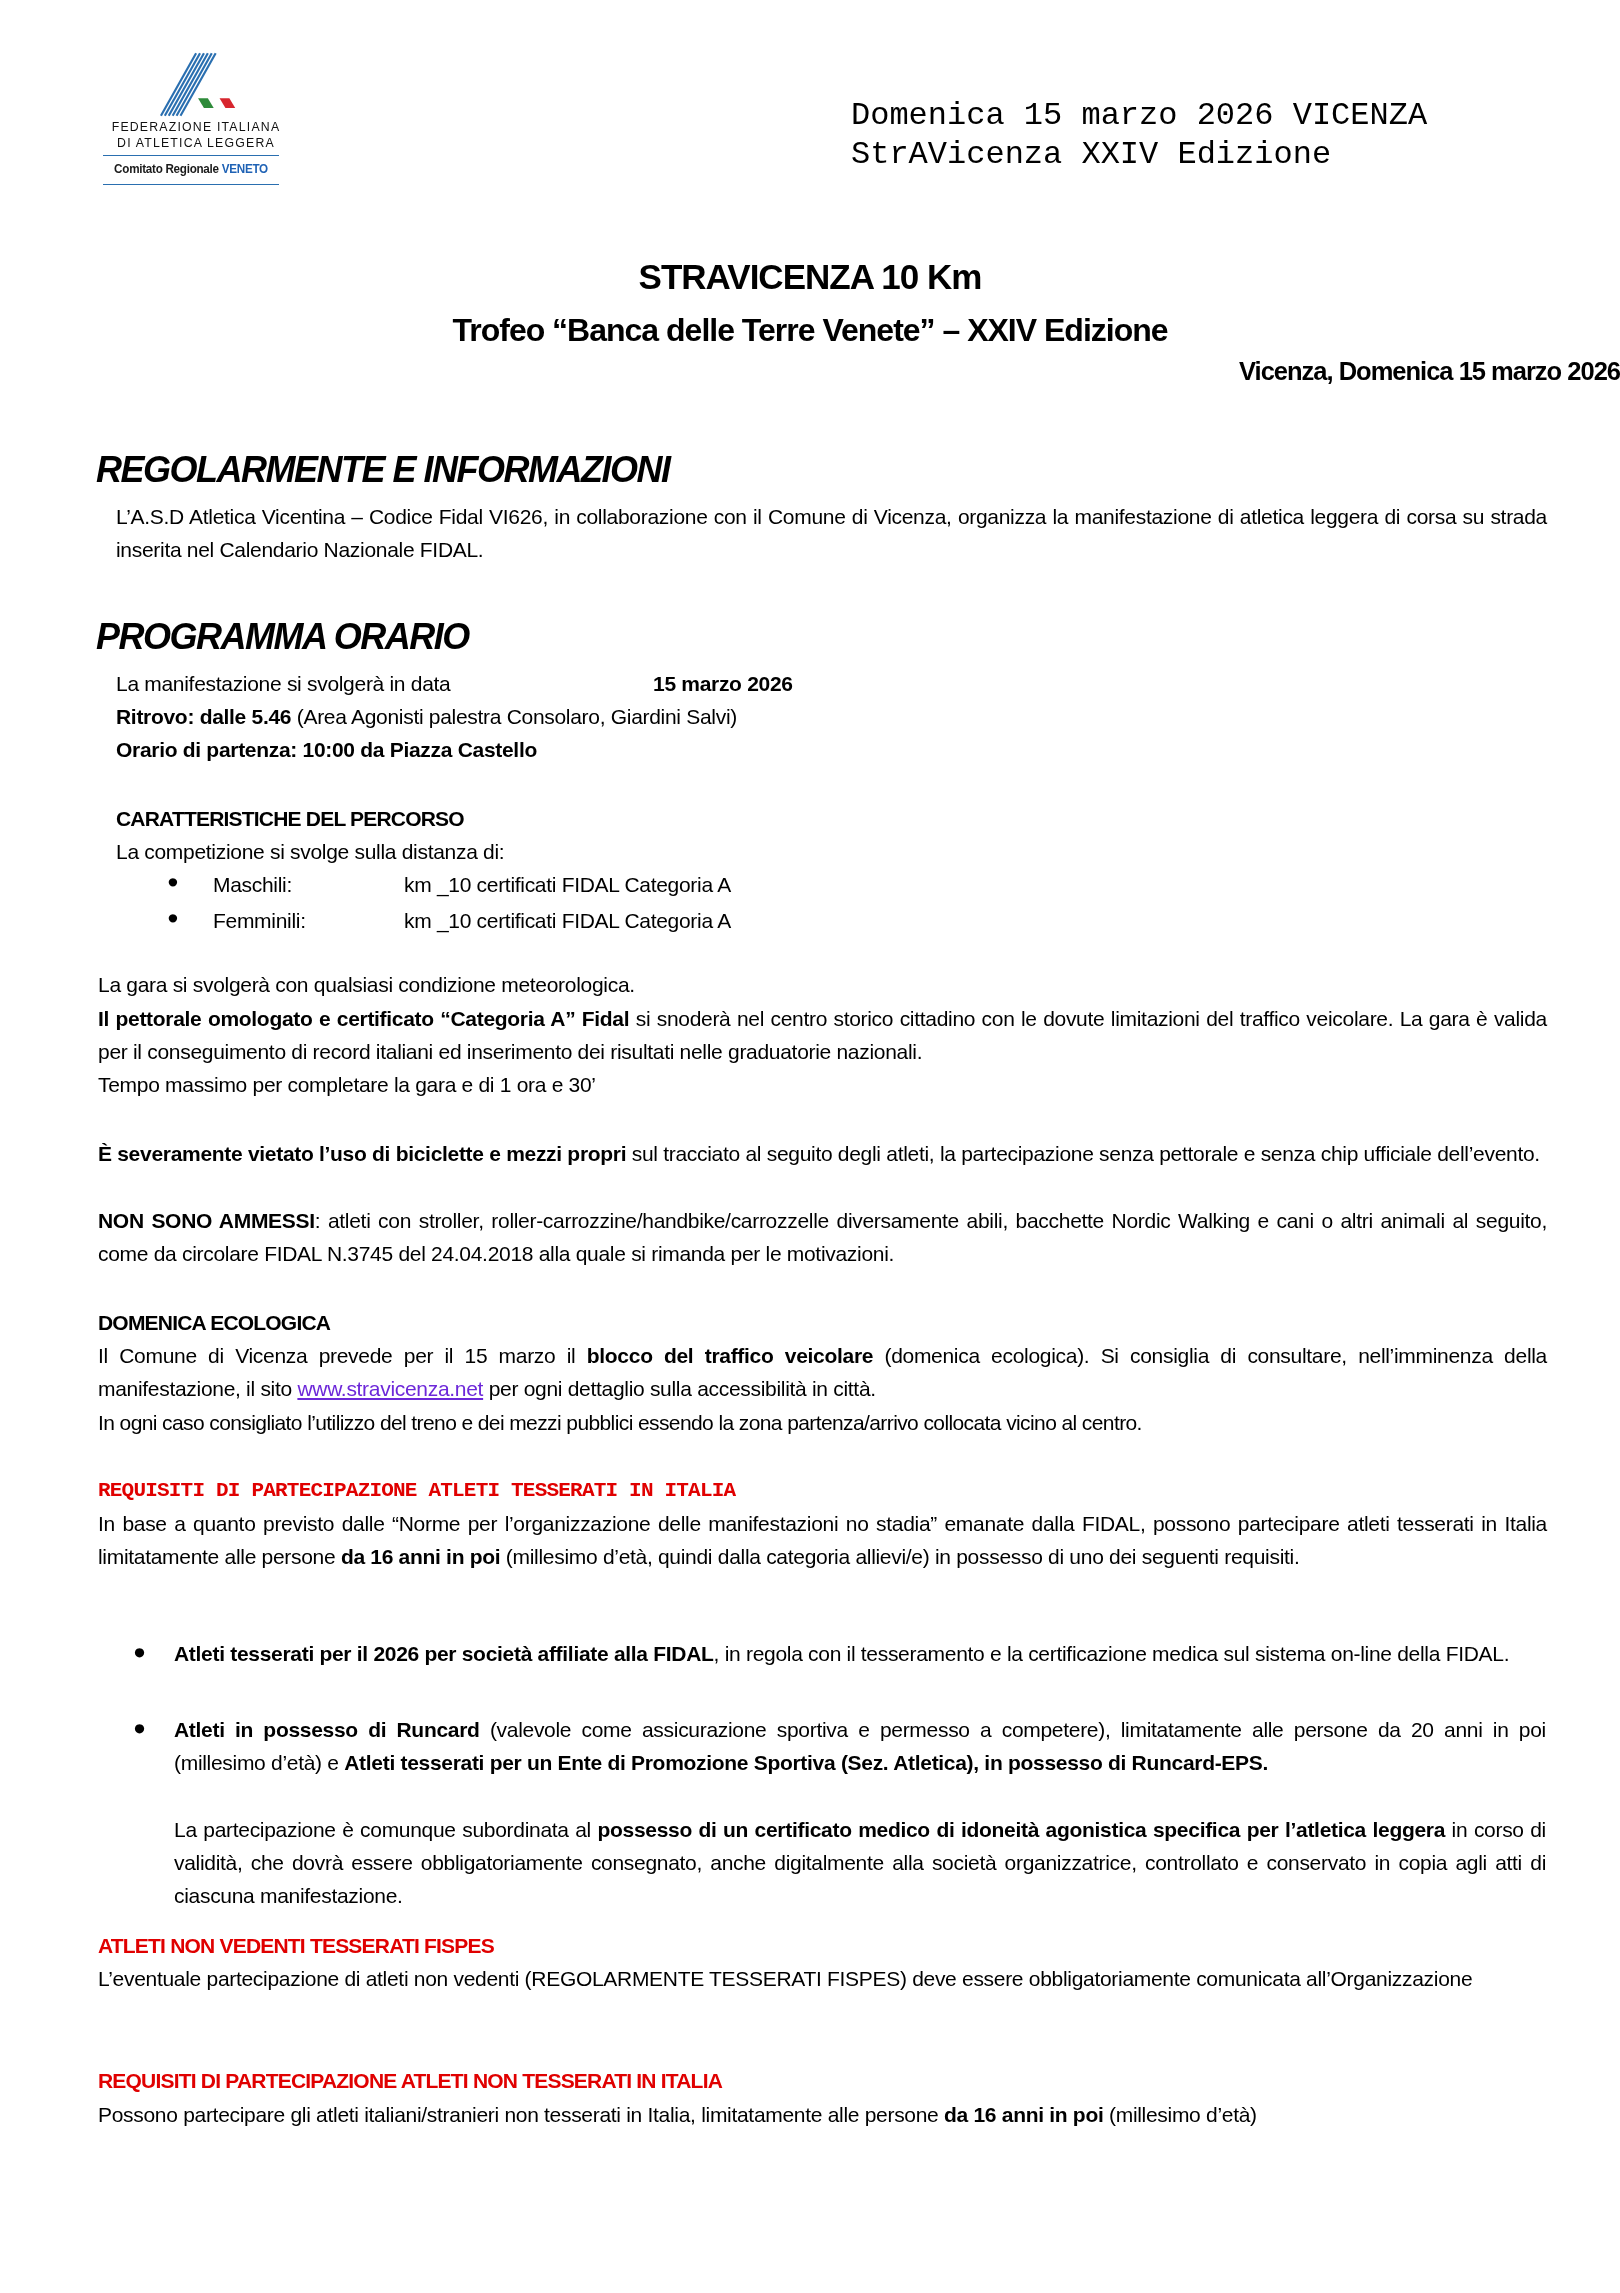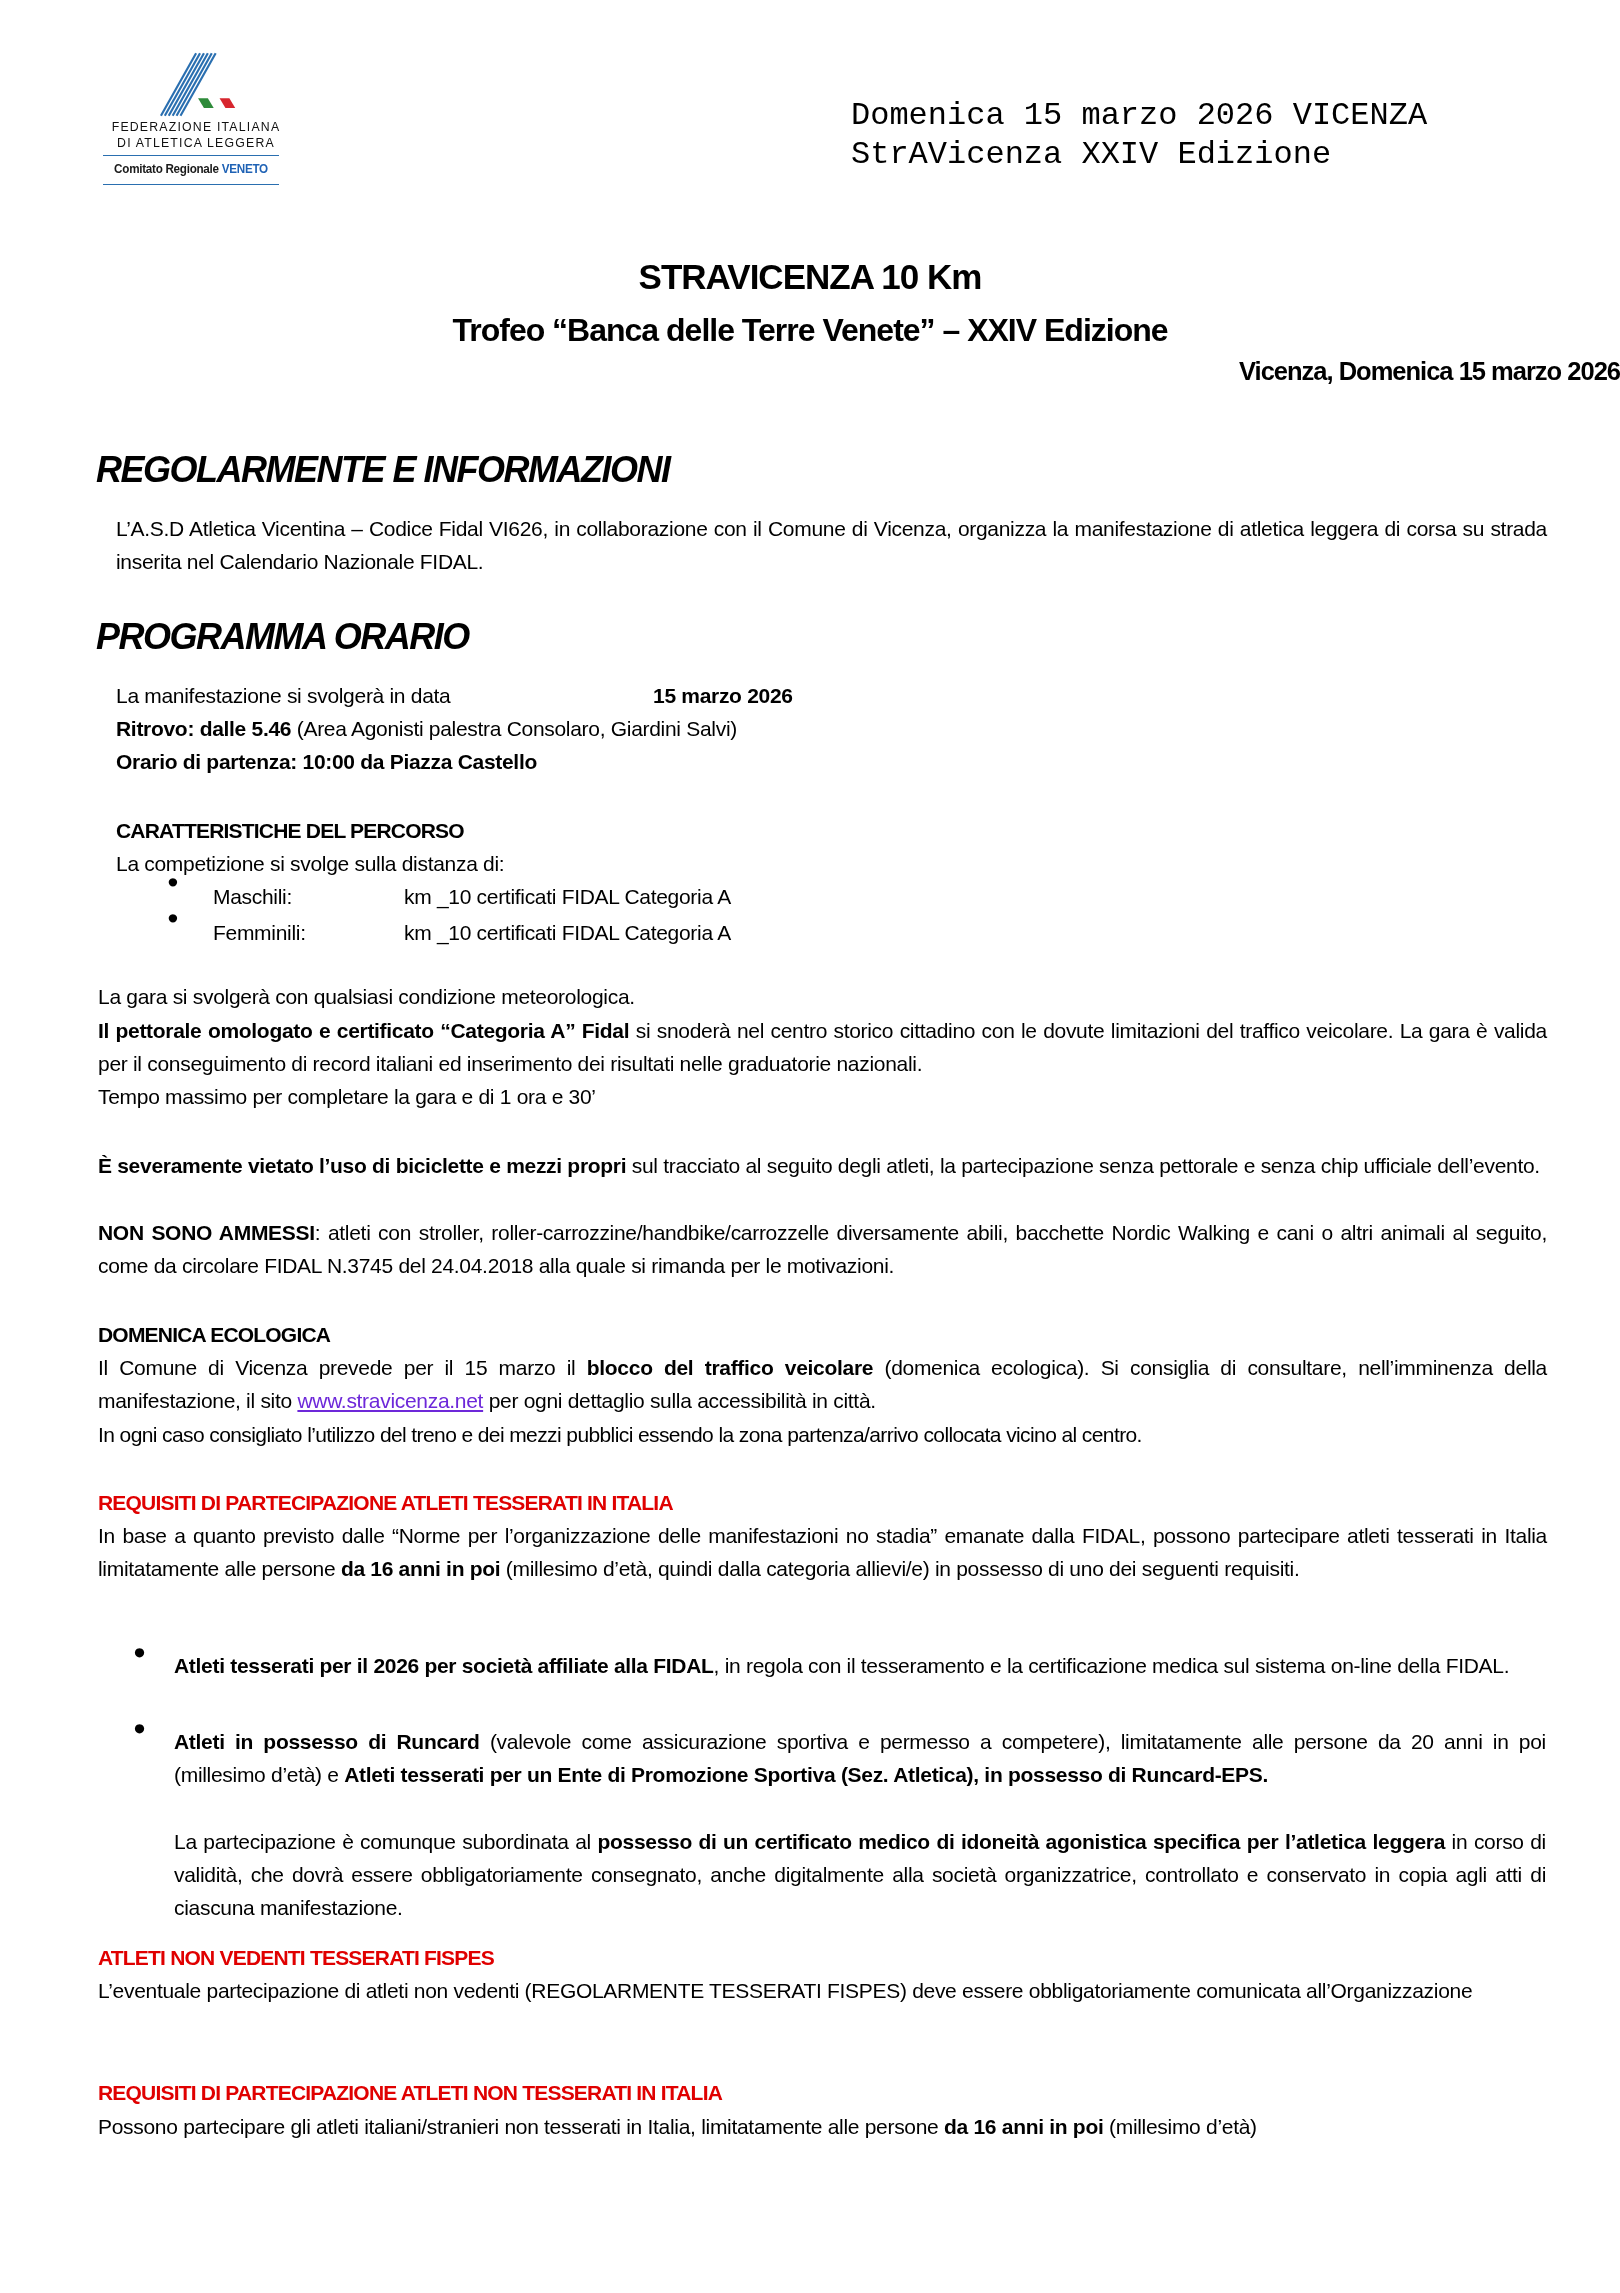--- a/index.html
+++ b/index.html
@@ -18,21 +18,21 @@
   .hdr { position: absolute; left: 851px; top: 96px; font-family: Liberation Mono, monospace; font-size: 32px; line-height: 39px; color: #000; }
 
   
   .title-block { position: absolute; left: 0; width: 1620px; text-align: center; font-weight: bold; font-family: "Liberation Sans", sans-serif; letter-spacing: -1px; }
   .t1 { top: 257px; font-size: 35px; }
   .t2 { top: 312px; font-size: 32px; }
   .t3 { top: 357px; font-size: 25.5px; text-align: right; }
 
   .h-section { position: absolute; left: 96px; font-size: 36px; font-weight: bold; font-style: italic; letter-spacing: -1.5px; }
 
-  .txt { position: absolute; font-size: 21px; line-height: 33px; letter-spacing: -0.3px; margin-top: 12px; }
+  .txt { position: absolute; font-size: 21px; line-height: 33px; letter-spacing: -0.3px; }
   .just { text-align: justify; text-align-last: left; }
   .b { font-weight: bold; }
   .red { color: #e00000; font-weight: bold; letter-spacing: -0.8px; }
   .link { color: #6d28d9; text-decoration: underline; }
   .bul { position: absolute; font-size: 19.6px; }
   .bul2 { position: absolute; font-size: 21.6px; }
 </style>
 </head>
 <body>
 
@@ -98,21 +98,21 @@
   <div class="txt just" style="left:98px; top:1002px; width:1449px;"><span class="b">Il pettorale omologato e certificato “Categoria A” Fidal</span><span> si snoderà nel centro storico cittadino con le dovute limitazioni del traffico veicolare. La gara è valida per il conseguimento di record italiani ed inserimento dei risultati nelle graduatorie nazionali.</span></div>
   <div class="txt" style="left:98px; top:1068px;">Tempo massimo per completare la gara e di 1 ora e 30’</div>
 
   <div class="txt just" style="left:98px; top:1137px; width:1449px;"><span class="b">È severamente vietato l’uso di biciclette e mezzi propri</span><span> sul tracciato al seguito degli atleti, la partecipazione senza pettorale e senza chip ufficiale dell’evento.</span></div>
   <div class="txt just" style="left:98px; top:1204px; width:1449px;"><span class="b">NON SONO AMMESSI</span><span>: atleti con stroller, roller-carrozzine/handbike/carrozzelle diversamente abili, bacchette Nordic Walking e cani o altri animali al seguito, come da circolare FIDAL N.3745 del 24.04.2018 alla quale si rimanda per le motivazioni.</span></div>
 
   <div class="txt b" style="left:98px; top:1306px; letter-spacing:-0.8px;">DOMENICA ECOLOGICA</div>
   <div class="txt just" style="left:98px; top:1339px; width:1449px;"><span>Il Comune di Vicenza prevede per il 15 marzo il </span><span class="b">blocco del traffico veicolare</span><span> (domenica ecologica).  Si consiglia di consultare, nell’imminenza della manifestazione, il sito </span><a class="link">www.stravicenza.net</a><span>  per  ogni dettaglio sulla accessibilità in città.</span></div>
   <div class="txt" style="left:98px; top:1406px; letter-spacing:-0.6px;">In ogni caso consigliato l’utilizzo del treno e dei mezzi pubblici essendo la zona partenza/arrivo collocata vicino al centro.</div>
 
-  <div class="txt red" style="left:98px; top:1474px;">REQUISITI DI PARTECIPAZIONE ATLETI TESSERATI IN ITALIA</div>
+  <div class="txt red" style="left:98px; top:1474px;font-family:Liberation Mono, monospace;">REQUISITI DI PARTECIPAZIONE ATLETI TESSERATI IN ITALIA</div>
   <div class="txt just" style="left:98px; top:1507px; width:1449px;"><span>In base a quanto previsto dalle “Norme per l’organizzazione delle manifestazioni no stadia” emanate dalla FIDAL, possono partecipare atleti tesserati in Italia limitatamente alle persone </span><span class="b">da 16 anni in poi</span><span> (millesimo d’età, quindi dalla categoria allievi/e) in possesso di uno dei seguenti requisiti.</span></div>
 
   <div>
     <div>
       <span class="bul2" style="left:133px; top:1639px;">●</span>
       <div class="txt just" style="left:174px; top:1637px; width:1372px;"><span class="b">Atleti tesserati per il 2026 per società affiliate alla FIDAL</span><span>, in regola con il tesseramento e la certificazione medica sul sistema on-line della FIDAL.</span></div>
     </div>
     <div>
       <span class="bul2" style="left:133px; top:1715px;">●</span>
       <div class="txt just" style="left:174px; top:1713px; width:1372px;"><span class="b">Atleti in possesso di Runcard</span><span> (valevole come assicurazione sportiva e permesso a competere), limitatamente alle persone da 20 anni in poi (millesimo d’età) e </span><span class="b">Atleti tesserati per un Ente di Promozione Sportiva (Sez. Atletica), in possesso di Runcard-EPS.</span></div>

